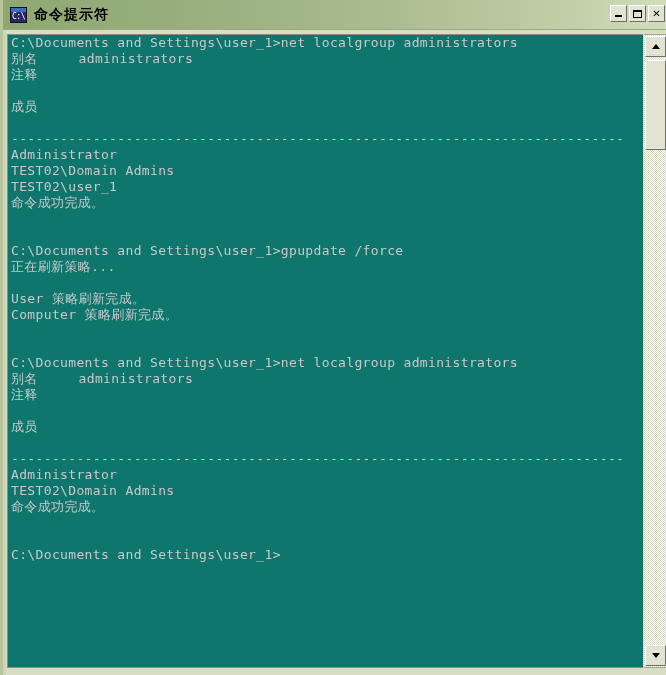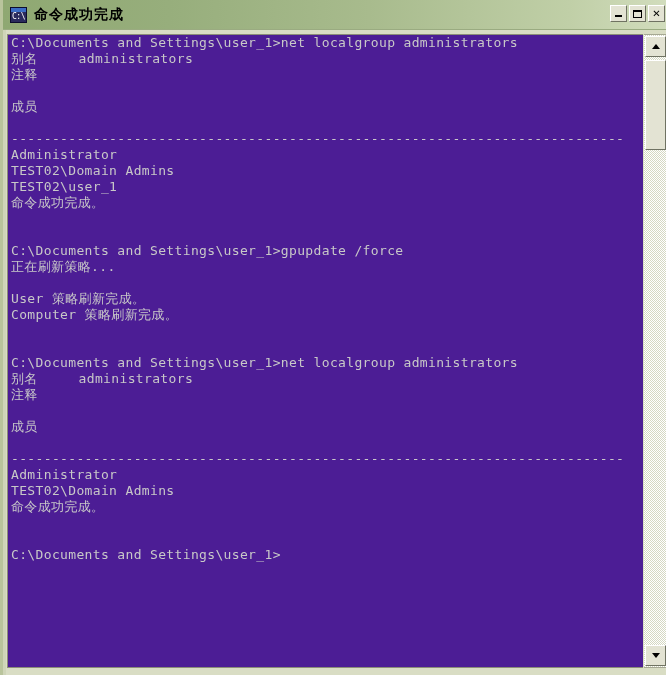--- a/index.html
+++ b/index.html
@@ -141,21 +141,21 @@
     box-sizing: border-box;
     background: #d9ddc4;
     border-left: 3px solid #cfd5b8;
   }
   .console {
     position: absolute;
     left: 1px;
     top: 4px;
     width: 636px;
     height: 634px;
-    background: #4c1d95;
+    background: #0f766e;
     overflow: hidden;
     box-sizing: border-box;
     border: 1px solid #8b8d78;
     border-right: 0;
   }
   .console-text {
     position: absolute;
     left: 3px;
     top: 0px;
     margin: 0;
@@ -232,21 +232,21 @@
 </head>
 <body>
 
 <div class="window">
 
   <div class="titlebar">
     <div class="title-icon">
       <div class="bar"></div>
       <div class="txt">C:\</div>
     </div>
-    <div class="title-text">命令成功完成</div>
+    <div class="title-text">命令提示符</div>
 
     <div class="winbtns">
       <div class="winbtn">
         <span class="glyph glyph-min"></span>
       </div>
       <div class="winbtn">
         <span class="glyph glyph-max"></span>
       </div>
       <div class="winbtn">
         <span class="glyph">✕</span>

